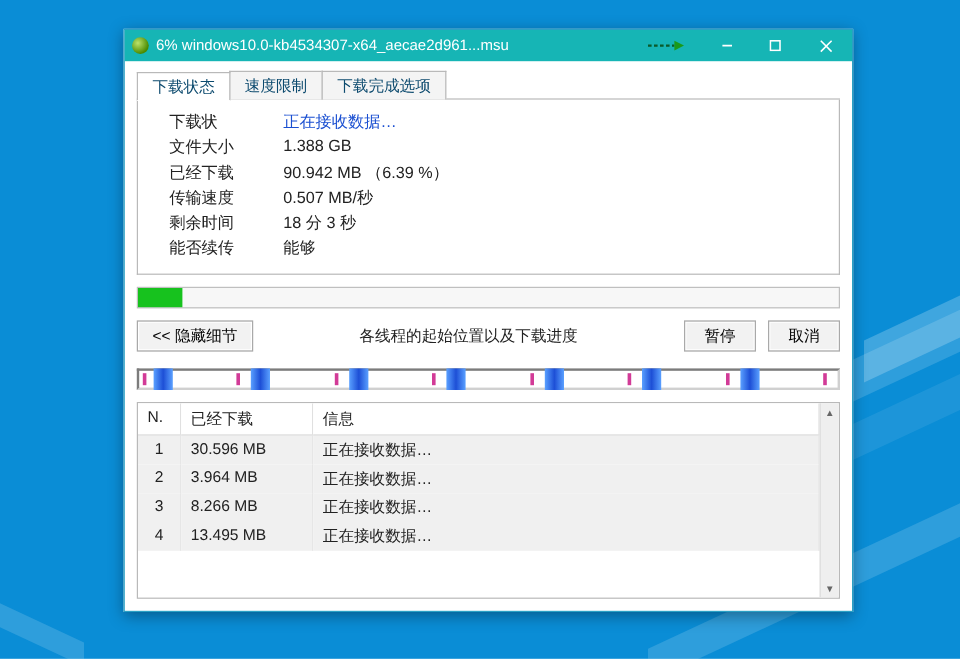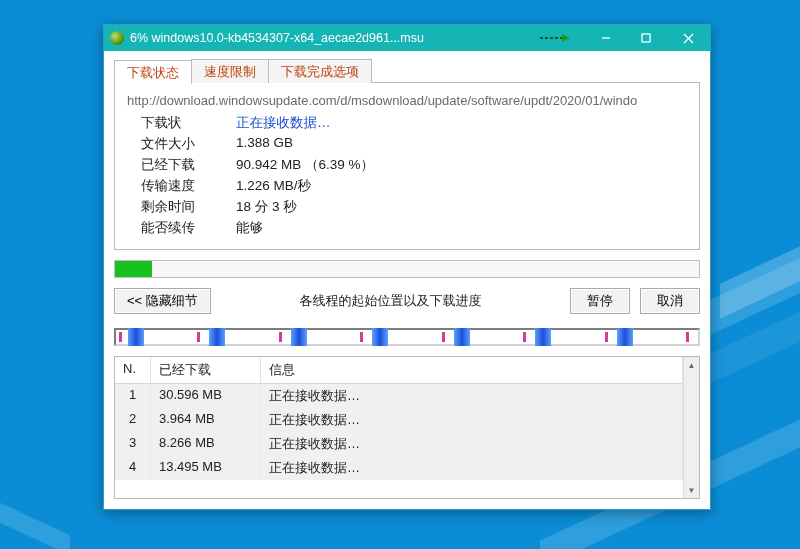--- a/index.html
+++ b/index.html
@@ -67,21 +67,21 @@
 
   .tabs { display: flex; align-items: flex-end; height: 24px; position: relative; }
   .tabs::after { content:""; position:absolute; left:0; right:0; bottom:0; height:1px; background:#b9b9b9; z-index:0;}
   .tab {
     height: 24px;
     padding: 3px 12px 0 12px;
     border: 1px solid #b9b9b9;
     border-bottom: none;
     background: #f4f4f4;
     font-size: 13px;
-    color: #c2410c;
+    color: #0c4a6e;
     position: relative;
     z-index:1;
     margin-right: -1px;
   }
   .tab.active {
     background: #ffffff;
     border-bottom: 1px solid #ffffff;
     z-index: 2;
     padding-bottom: 1px;
     margin-bottom: -1px;
@@ -236,33 +236,32 @@
 
   <div class="client">
 
     <div class="tabs">
       <div class="tab active">下载状态</div>
       <div class="tab">速度限制</div>
       <div class="tab">下载完成选项</div>
     </div>
 
     <div class="panel">
-      <div class="url">http://download.windowsupdate.com/d/msdownload/update/software/updt/2020/01/windo</div>
       <div class="kv">
         <div class="k">下载状</div>
         <div class="v link-blue">正在接收数据…</div>
 
         <div class="k">文件大小</div>
         <div class="v">1.388  GB</div>
 
         <div class="k">已经下载</div>
         <div class="v">90.942  MB （6.39 %）</div>
 
         <div class="k">传输速度</div>
-        <div class="v">1.226  MB/秒</div>
+        <div class="v">0.507  MB/秒</div>
 
         <div class="k">剩余时间</div>
         <div class="v">18 分 3 秒</div>
 
         <div class="k">能否续传</div>
         <div class="v">能够</div>
       </div>
     </div>
 
     <div class="progress-outer">

